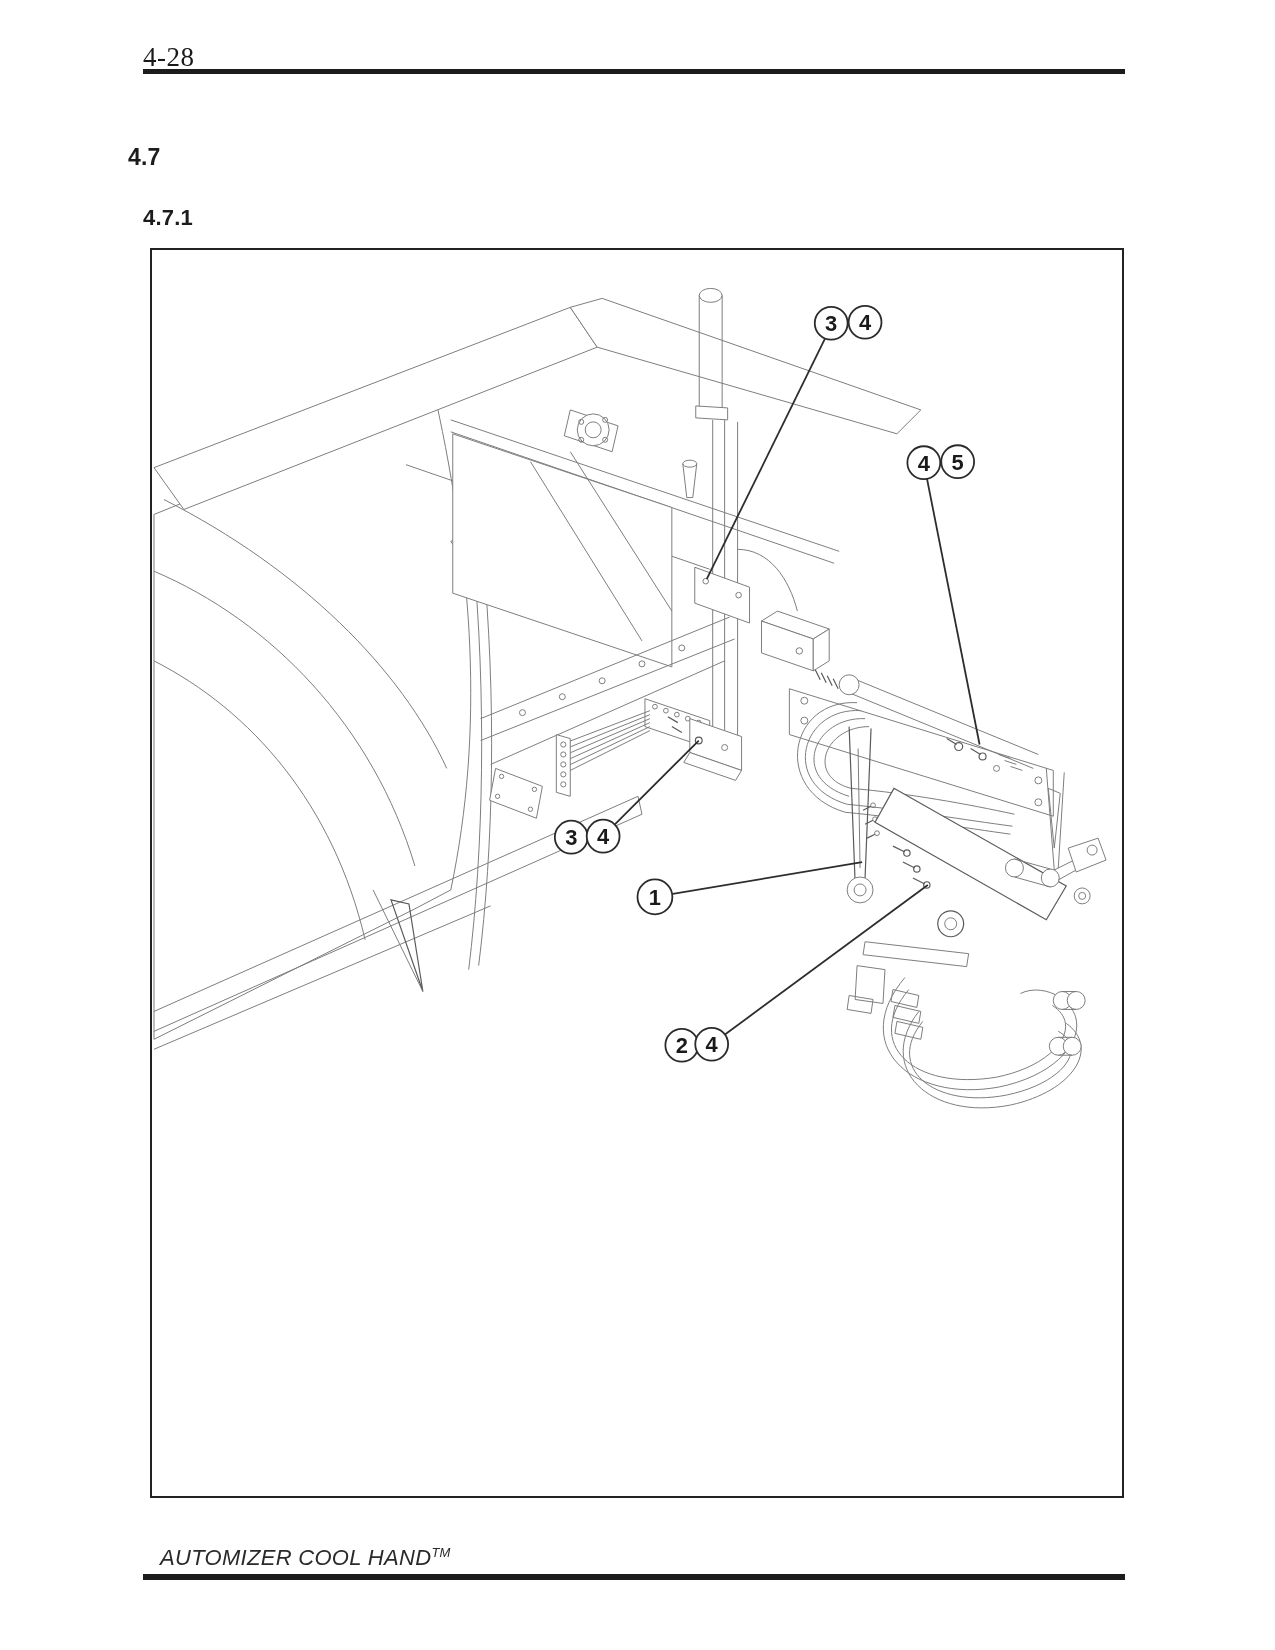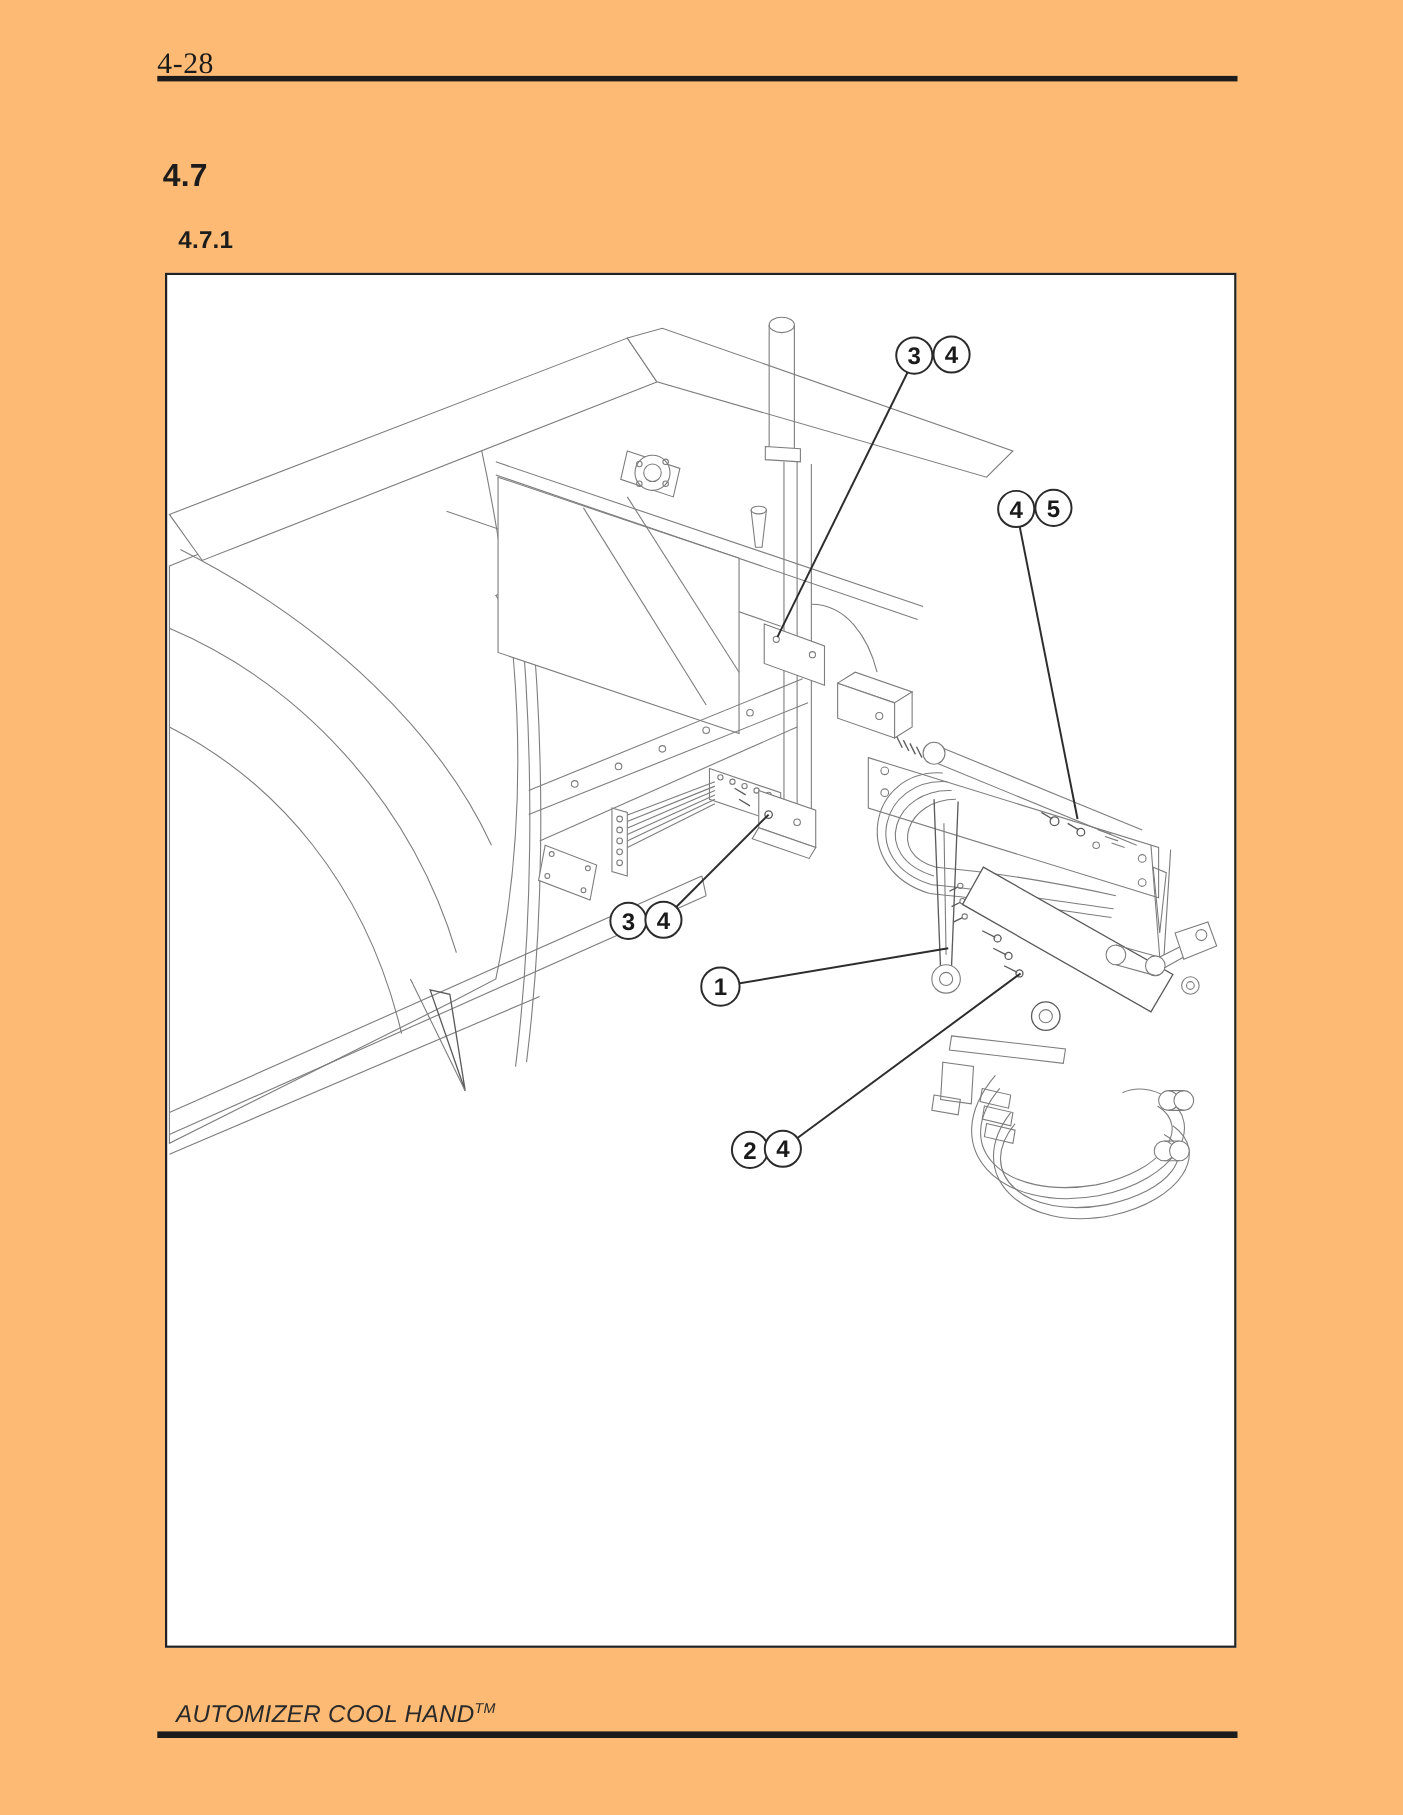--- a/index.html
+++ b/index.html
@@ -1,43 +1,43 @@
 <!DOCTYPE html>
 <html><head>
 <meta charset="utf-8">
 <style>
   html,body{margin:0;padding:0;background:#e8e8e8;}
   .page{
     position:relative;
     width:1275px;height:1650px;
     margin:0 auto;
-    background:#fdba74;
+    background:#ffffff;
     font-family:"Liberation Sans", sans-serif;
     color:#1f1f1f;
     overflow:hidden;
   }
   .page-number{
     position:absolute;left:143px;top:42px;
     font-family:"Liberation Serif", serif;
     font-size:27px;color:#1a1a1a;letter-spacing:0.5px;
   }
   .rule-top{
     position:absolute;left:143px;top:69px;width:982px;height:5px;
     background:#1c1c1c;
   }
   .h-main{
-    position:absolute;left:148px;top:144px;margin:0;
-    font-size:29px;font-weight:bold;color:#1c1c1c;
+    position:absolute;left:128px;top:144px;margin:0;
+    font-size:23px;font-weight:bold;color:#1c1c1c;
     display:flex;letter-spacing:0.2px;
   }
   .h-main .num{width:69px;flex:0 0 69px;}
   .h-sub{
     position:absolute;left:143px;top:205px;margin:0;
     font-size:22px;font-weight:bold;color:#1c1c1c;
-    display:flex;letter-spacing:0.2px;text-align:right;
+    display:flex;letter-spacing:0.2px;
   }
   .h-sub .num{width:69px;flex:0 0 69px;}
   .figure-box{
     position:absolute;left:150px;top:248px;width:974px;height:1250px;
     border:2px solid #222222;box-sizing:border-box;background:#ffffff;
   }
   .figure-box svg{display:block;width:100%;height:100%;}
   .footer-brand{
     position:absolute;left:160px;top:1545px;
     font-size:22px;font-style:italic;color:#2a2a2a;letter-spacing:0.3px;

